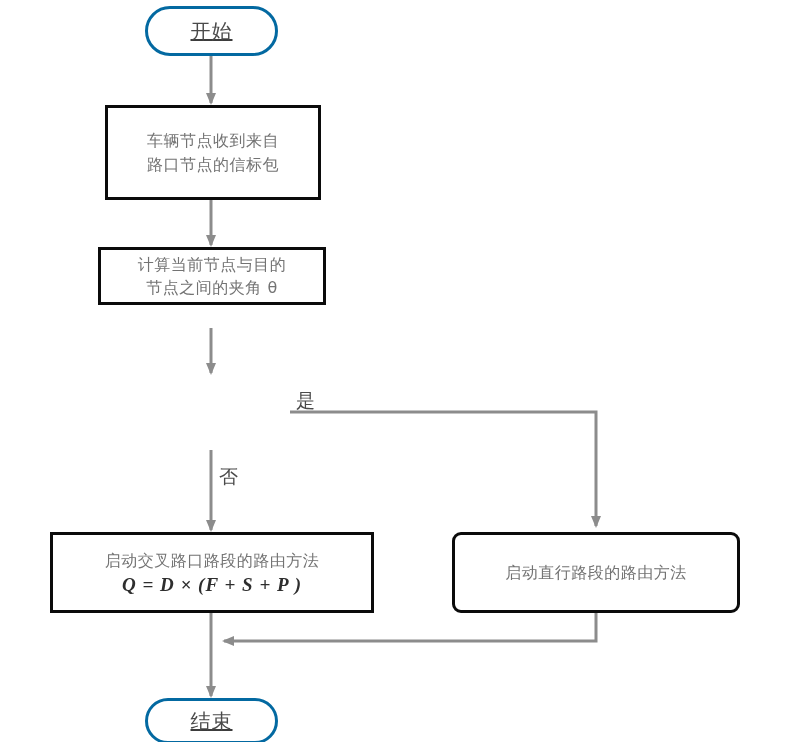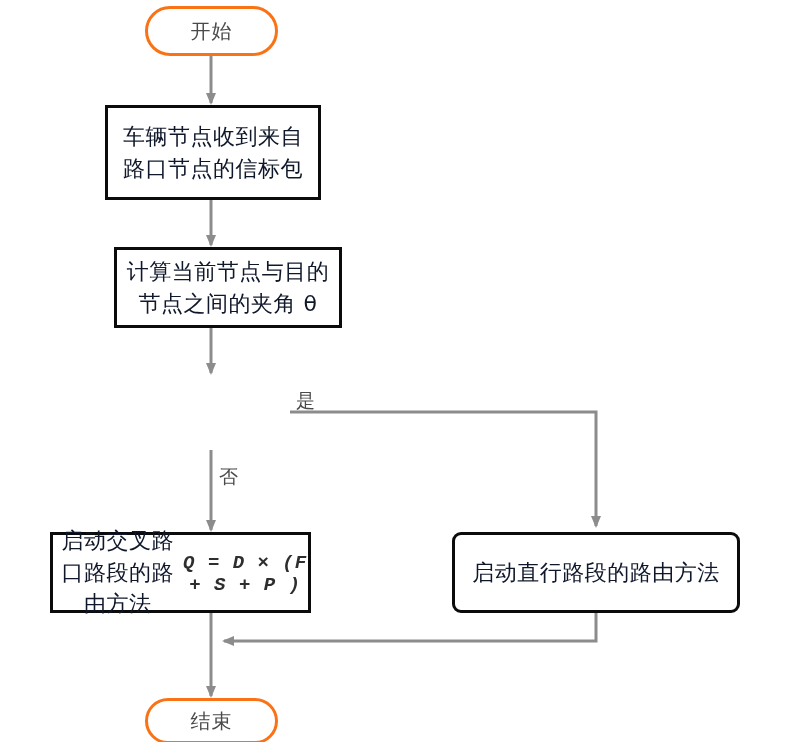--- a/index.html
+++ b/index.html
@@ -40,43 +40,44 @@
     z-index: 3;
   }
   .node .node-text {
     display: block;
     width: 100%;
     white-space: pre-line;
   }
 
   
   .terminator {
-    border: 3px solid #f97316;
+    border: 3px solid #0369a1;
     border-radius: 999px;
+    text-decoration: underline;
   }
   .terminator .node-text {
     font-size: 20px;
     letter-spacing: 1px;
     color: #4a4a4a;
     font-family: "DejaVu Sans", "Liberation Sans", sans-serif;
   }
 
   
   .process {
     border: 3px solid #0b0b0b;
   }
   .process .node-text {
-    font-size: 22px;
+    font-size: 16px;
     line-height: 1.45;
-    color: #0f172a;
+    color: #737373;
     letter-spacing: 0.5px;
   }
   .process .formula {
     display: block;
-    font-family: Liberation Mono, monospace;
+    font-family: Liberation Serif, serif;
     font-style: italic;
     font-weight: bold;
     font-size: 19px;
     letter-spacing: 1px;
     color: #2e2e2e;
     margin-top: 2px;
   }
 
   
   .decision {
@@ -140,35 +141,35 @@
 
   <div class="node terminator" style="left:145px; top:6px; width:133px; height:50px;">
     <span class="node-text">开始</span>
   </div>
 
   <div class="node process" style="left:105px; top:105px; width:216px; height:95px;">
     <span class="node-text">车辆节点收到来自
 路口节点的信标包</span>
   </div>
 
-  <div class="node process" style="left:98px; top:247px; width:228px; height:81px;margin-left:16px;">
+  <div class="node process" style="left:98px; top:247px; width:228px; height:58px;">
     <span class="node-text">计算当前节点与目的
 节点之间的夹角 θ</span>
   </div>
 
 
   <div class="edge-label" style="left:296px; top:388px;">
     <span>是</span>
   </div>
 
   <div class="edge-label" style="left:219px; top:464px;">
     <span>否</span>
   </div>
 
-  <div class="node process" style="left:50px; top:532px; width:261px; height:81px; ">
+  <div class="node process" style="left:50px; top:532px; width:324px; height:81px; flex-direction:column;">
     <span class="node-text">启动交叉路口路段的路由方法</span>
     <span class="formula">Q = D × (F + S + P )</span>
   </div>
 
   <div class="node process" style="left:452px; top:532px; width:288px; height:81px;border-radius:9px;">
     <span class="node-text">启动直行路段的路由方法</span>
   </div>
 
   <div class="node terminator" style="left:145px; top:698px; width:133px; height:46px;">
     <span class="node-text">结束</span>

